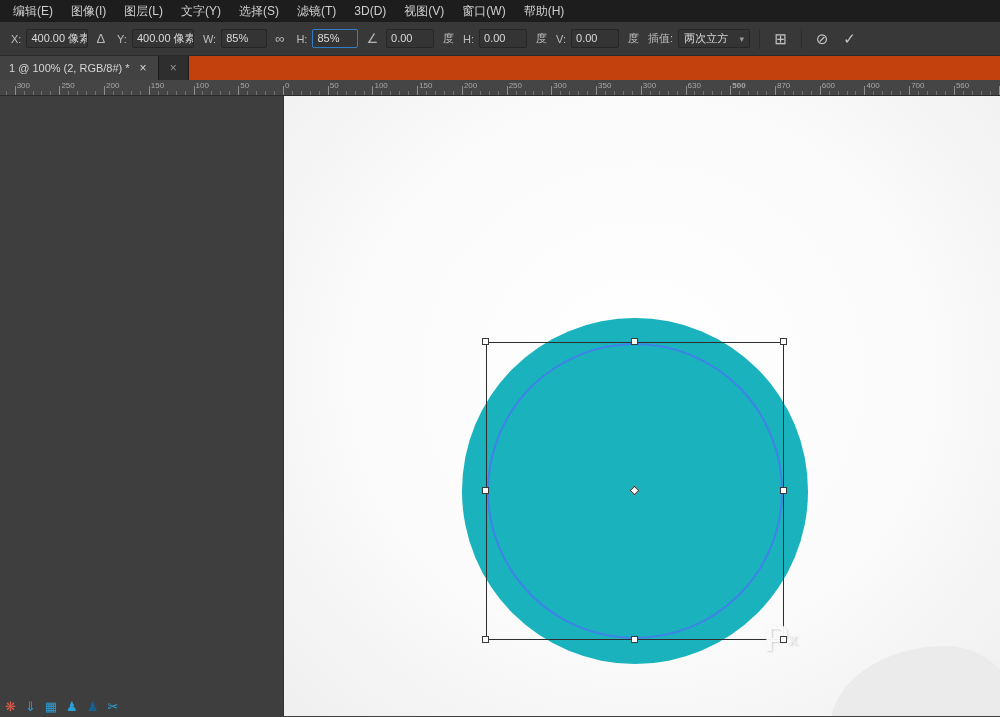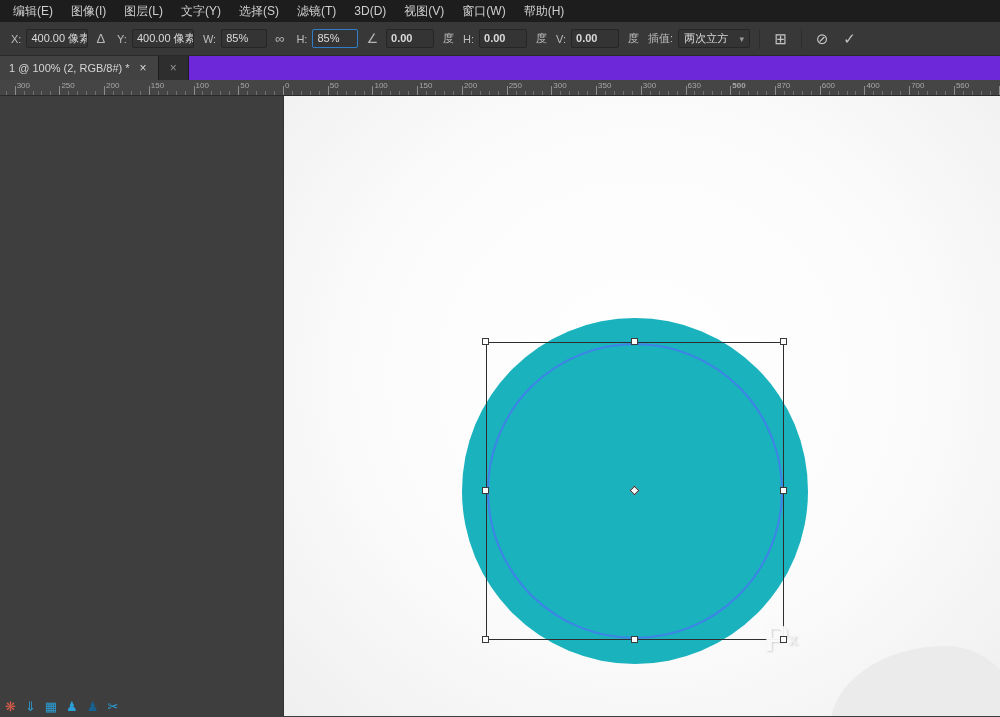--- a/index.html
+++ b/index.html
@@ -7,30 +7,30 @@
   body { font-family:"Liberation Sans", sans-serif; background:#3e3e3e; position:relative; }
 
   
   .menubar { height:22px; background:#1d1d1d; display:flex; align-items:center; padding-left:4px; }
   .menu-item { color:#cfcfcf; font-size:12px; padding:0 9px; line-height:22px; cursor:default; white-space:nowrap; }
 
   
   .optionsbar { height:34px; background:#383838; border-bottom:1px solid #282828; display:flex; align-items:center; font-size:11px; color:#c0c0c0; padding-left:7px; gap:5px; white-space:nowrap; }
   .ob-label { color:#bdbdbd; margin-left:4px; }
   .field { display:inline-block; background:#343434; border:1px solid #262626; border-radius:2px; height:19px; line-height:17px; padding:0 4px; color:#dadada; overflow:hidden; white-space:nowrap; }
-  .w62 { width:62px; } .w46 { width:46px; } .w48 { width:48px;font-weight:bold; }
+  .w62 { width:62px; } .w46 { width:46px; } .w48 { width:48px; }
   .field.focused { border-color:#2f7dc9; }
   .icon-btn { color:#b5b5b5; font-size:13px; padding:0 3px; line-height:19px; }
   .dropdown { display:inline-flex; align-items:center; justify-content:space-between; background:#343434; border:1px solid #262626; border-radius:2px; height:19px; padding:0 5px; width:72px; color:#dadada; }
   .chev { font-size:9px; color:#9a9a9a; margin-left:4px; }
   .ob-sep { width:1px; height:20px; background:#2d2d2d; margin:0 4px; }
   .big-btn { font-size:15px; color:#c4c4c4; padding:0 5px; line-height:19px; }
 
   
-  .tabbar { height:24px; background:#6d28d9; display:flex; align-items:stretch; }
+  .tabbar { height:24px; background:#c2410c; display:flex; align-items:stretch; }
   .tab { display:flex; align-items:center; padding:0 9px; font-size:11px; gap:8px; border-right:1px solid #1c1c1c; cursor:default; max-width:280px; }
   .tab.active { background:#424242; color:#d6d6d6; }
   .tab:not(.active) { background:#2e2e2e; color:#939393; }
   .tab-label { overflow:hidden; white-space:nowrap; }
   .tab-close { font-size:12px; line-height:1; padding:1px 2px; }
 
   
   .ruler { height:16px; background:#454545; position:relative; border-bottom:1px solid #2a2a2a; overflow:hidden; }
   .tick { position:absolute; bottom:0; width:1px; background:#8d8d8d; }
   .tick.major { height:9px; }

